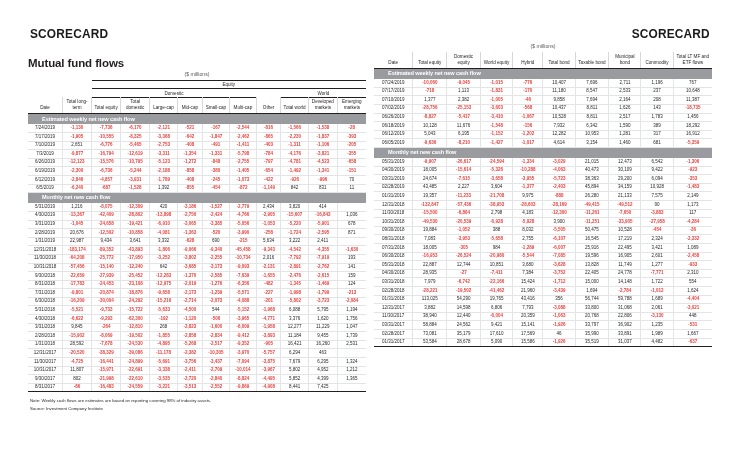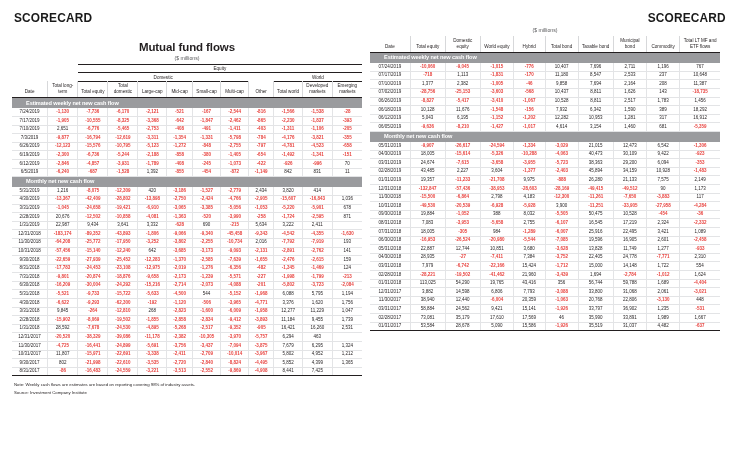--- a/index.html
+++ b/index.html
@@ -3,40 +3,40 @@
 <meta charset="utf-8">
 <style>
   * { box-sizing: border-box; margin: 0; padding: 0; }
   html, body {
     width: 740px; height: 473px;
     background: #ffffff;
     font-family: "Liberation Sans", sans-serif;
     color: #231f20;
     overflow: hidden;
   }
-  .page { position: relative; width: 740px; height: 473px; padding: 0; }
+  .page { position: relative; width: 740px; height: 473px; padding: 16px; }
 
   
   .banner {
     display: flex; justify-content: space-between; align-items: flex-start;
     padding: 10px 14px 0 14px;
   }
   .brand {
     font-size: 13.5px; font-weight: bold; letter-spacing: 0.2px;
     color: #1a1a1a; font-family: "Liberation Sans", sans-serif;
     transform: scaleX(0.88); transform-origin: left center;
   }
   .brand.right { transform-origin: right center; }
 
   
   .cols { display: flex; gap: 0px; padding: 0 8px; }
   .col { width: 358px; padding: 0 4px; }
 
   .tbl-title {
-    text-align: center; font-size: 11.5px; font-weight: bold;
+    font-size: 11.5px; font-weight: bold;
     margin-top: 16px; letter-spacing: -0.1px;
   }
   .tbl-sub {
     text-align: center; font-size: 5.2px; color: #58595b;
     margin-top: 2px; margin-bottom: 3px;
   }
 
   table { border-collapse: collapse; width: 100%; table-layout: fixed; }
 
   

